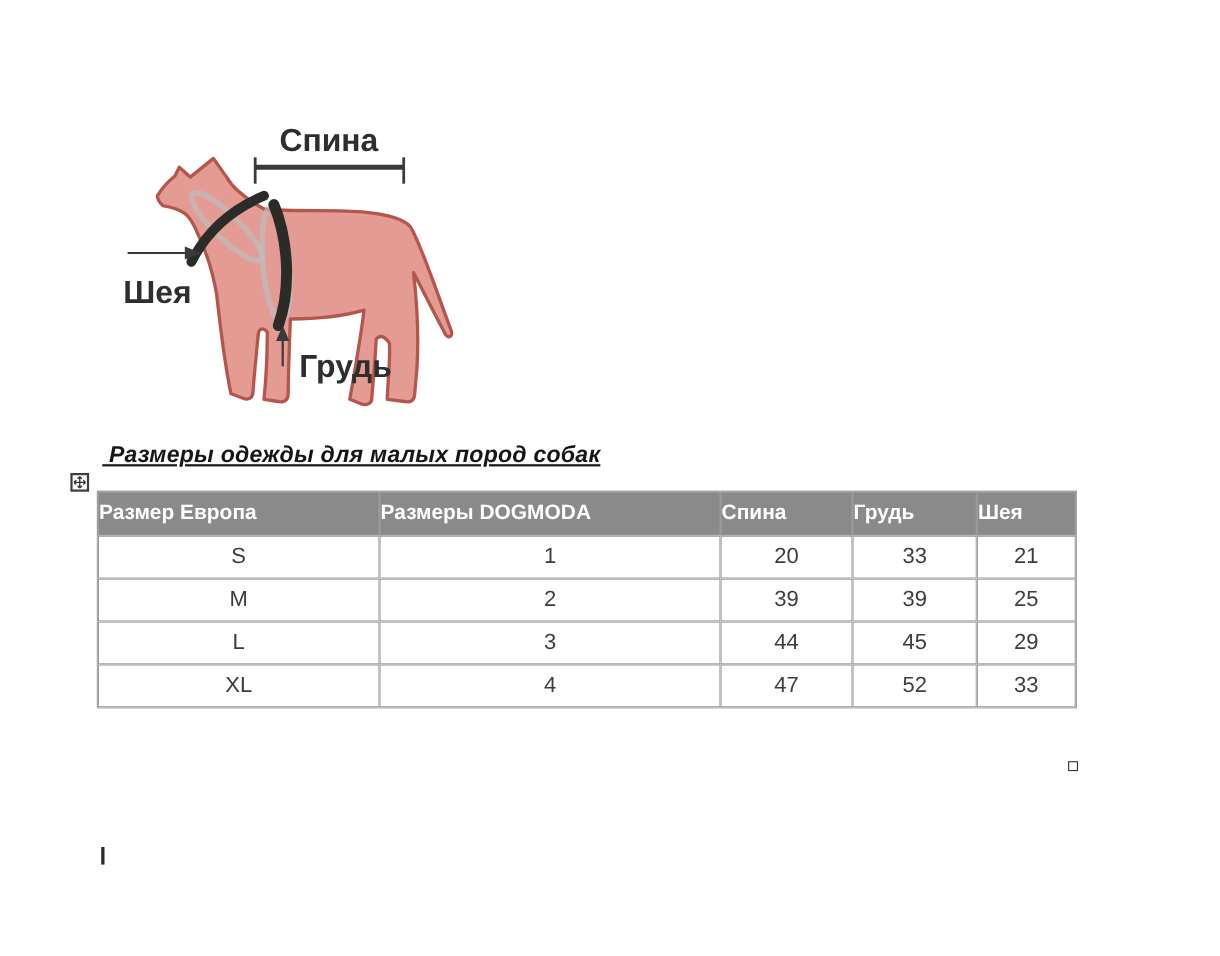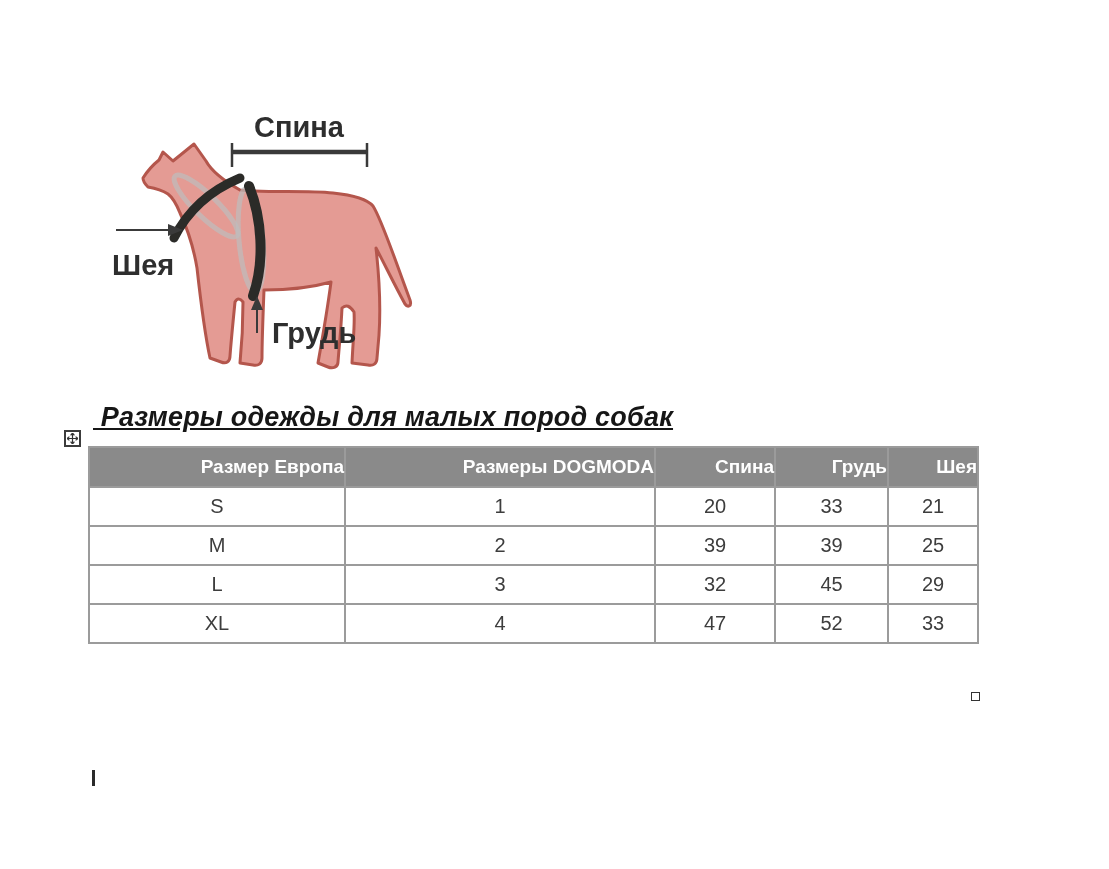--- a/index.html
+++ b/index.html
@@ -30,21 +30,21 @@
   .diagram text{
     font-family:"Liberation Sans",sans-serif;
     font-weight:600;
     font-size:29px;
     fill:var(--annotation);
   }
   .title{
     position:absolute;
     left:93px;
     top:402px;
-    font-size:27px;
+    font-size:21px;
     font-style:italic;
     font-weight:700;
     text-decoration:underline;
     color:#161616;
     letter-spacing:0.2px;
     white-space:pre;
   }
   .move-handle{
     position:absolute;
     left:64px;
@@ -67,21 +67,21 @@
     table-layout:fixed;
     border:1px solid var(--border);
   }
   .size-table th{
     background:var(--header-bg);
     color:var(--header-text);
     font-size:19px;
     font-weight:700;
     height:40px;
     border:1px solid var(--border);
-    text-align:right;
+    text-align:left;
     vertical-align:middle;
   }
   .size-table td{
     background:#fff;
     color:var(--cell-text);
     font-size:20px;
     font-weight:400;
     height:39px;
     border:1px solid var(--border);
     text-align:center;
@@ -209,21 +209,21 @@
         <tr>
           <td>M</td>
           <td>2</td>
           <td>39</td>
           <td>39</td>
           <td>25</td>
         </tr>
         <tr>
           <td>L</td>
           <td>3</td>
-          <td>32</td>
+          <td>44</td>
           <td>45</td>
           <td>29</td>
         </tr>
         <tr>
           <td>XL</td>
           <td>4</td>
           <td>47</td>
           <td>52</td>
           <td>33</td>
         </tr>

